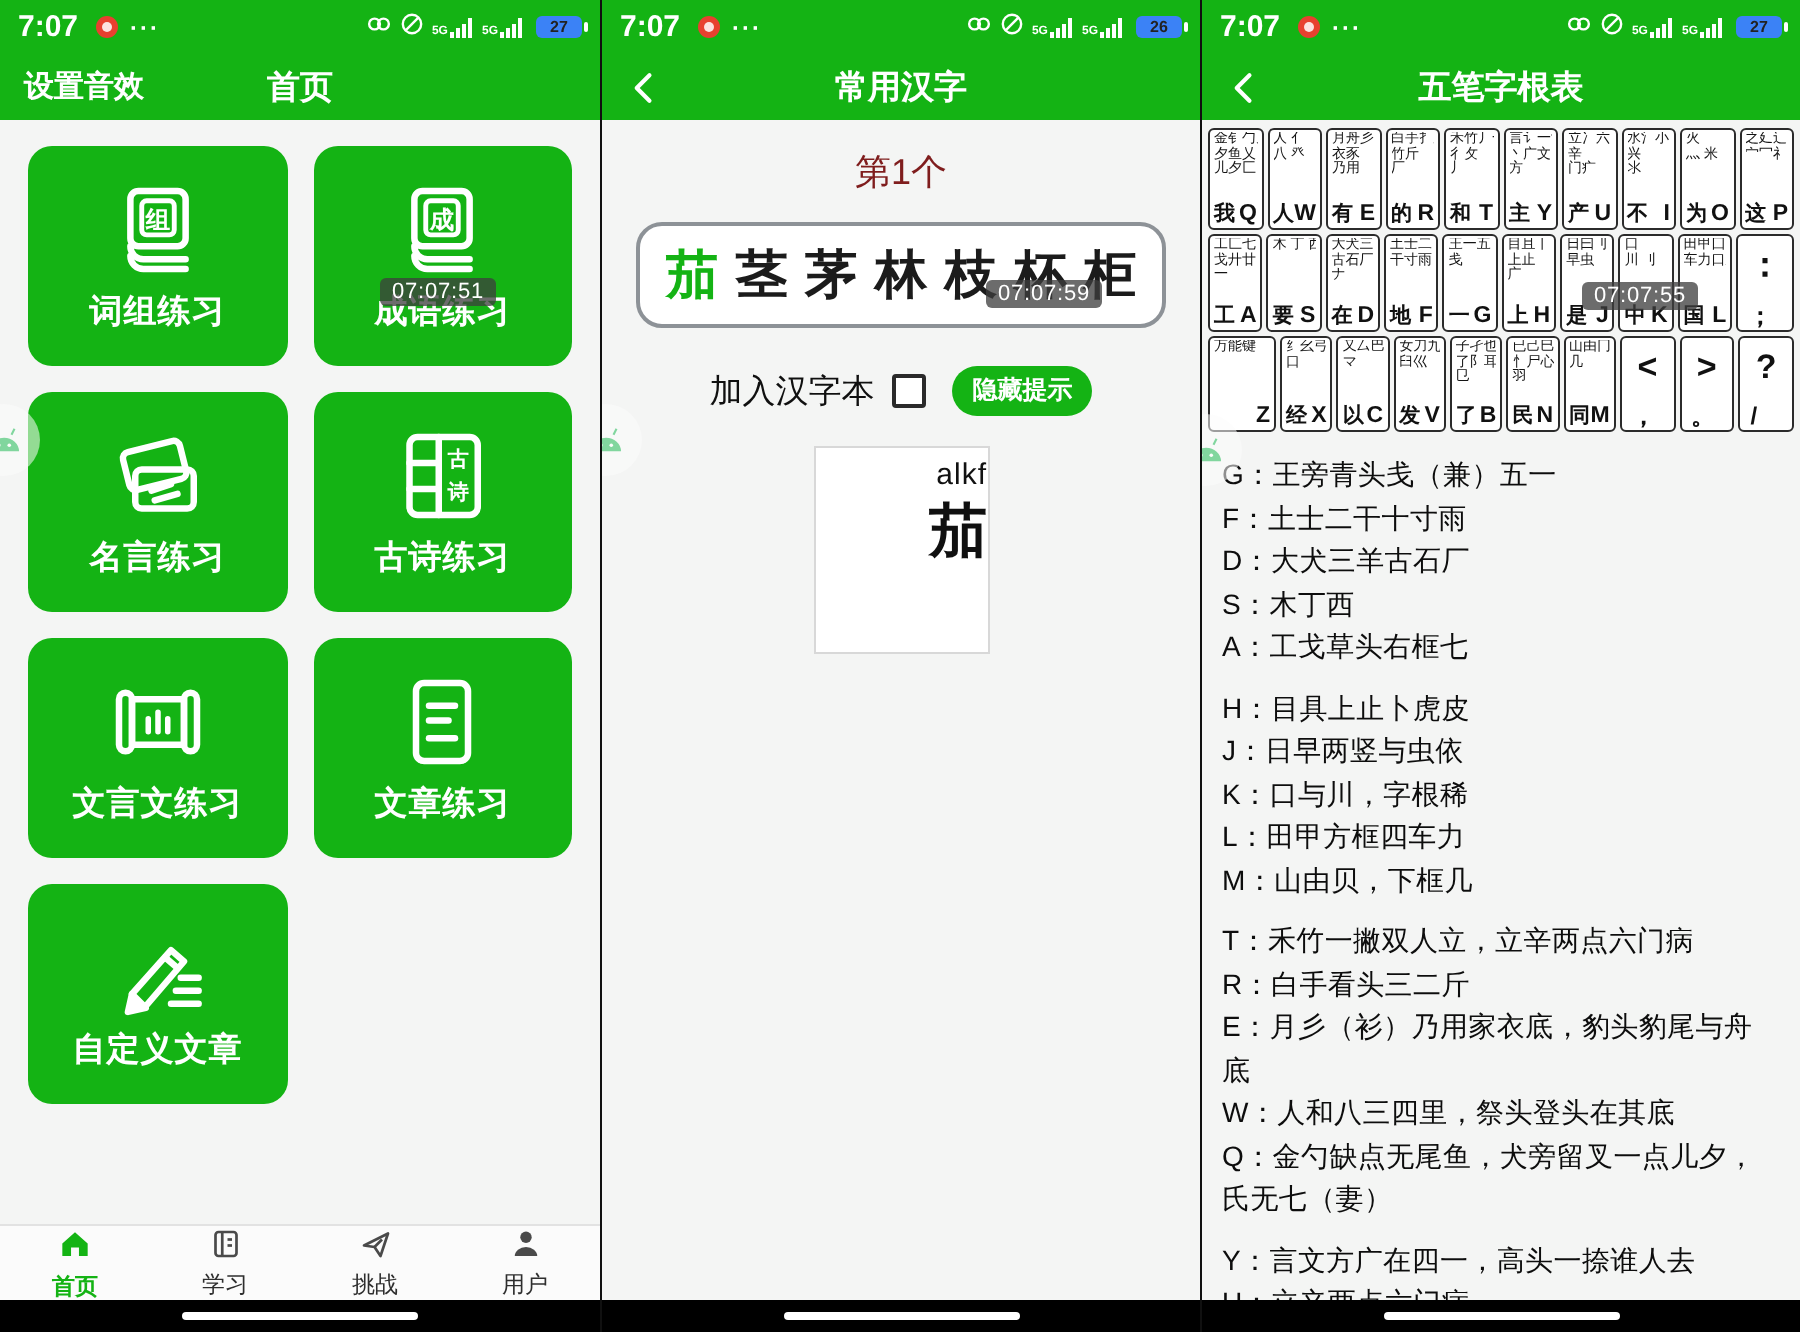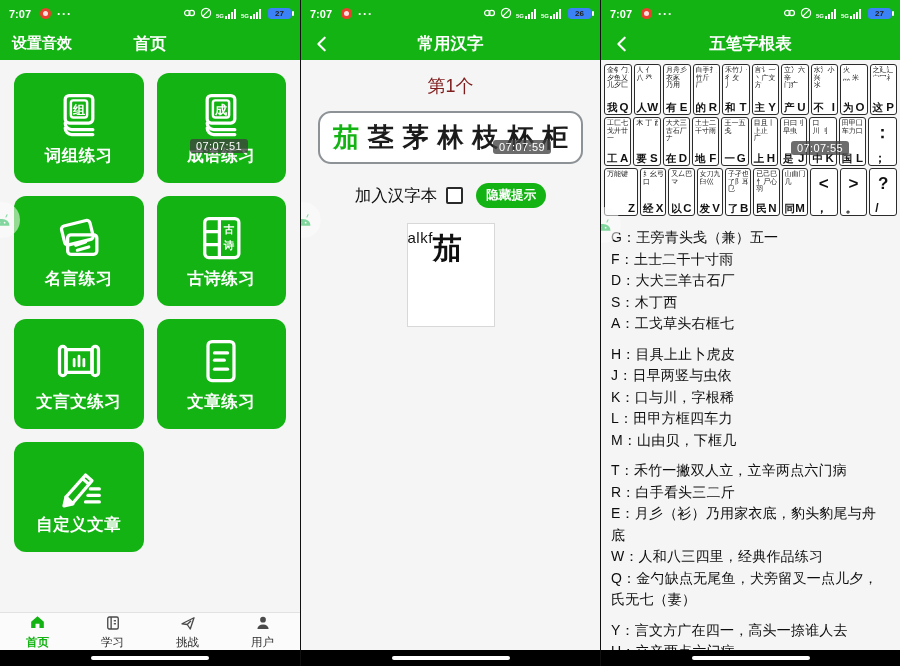--- a/index.html
+++ b/index.html
@@ -4,21 +4,21 @@
 <style>
   :root{ --green:#14b314; --chip:rgba(62,62,62,.76); }
   *{box-sizing:border-box;margin:0;padding:0}
   body{font-family:"Liberation Sans","DejaVu Sans",sans-serif;background:#222;}
   .canvas{width:900px;height:666px;display:flex;background:#000;overflow:hidden}
   .phone{width:300px;flex:0 0 300px;height:666px;position:relative;overflow:hidden;background:#f4f5f4}
   .phone + .phone{border-left:1px solid #101010}
 
   
   .statusbar{height:27px;background:var(--green);display:flex;align-items:center;padding:0 9px;color:#fff;gap:4px}
-  .sb-time{font-size:11px;font-weight:700}
+  .sb-time{font-size:15px;font-weight:700}
   .sb-appdot{width:11px;height:11px;border-radius:50%;background:#e8402f;margin-left:5px;position:relative}
   .sb-appdot::after{content:"";position:absolute;left:3px;top:3px;width:5px;height:5px;border-radius:50%;background:rgba(255,255,255,.85)}
   .sb-ellipsis{font-size:12px;font-weight:700;letter-spacing:1px;margin-left:2px}
   .sb-right{margin-left:auto;display:flex;align-items:center;gap:4px}
   .sig{display:flex;align-items:flex-end;gap:0}
   .sig .g5{font-size:6px;font-weight:700;line-height:6px;margin-right:1px}
   .battery{min-width:23px;height:11px;border-radius:3px;background:#3b82f6;color:#222;font-size:8px;font-weight:700;display:flex;align-items:center;justify-content:center;position:relative;margin-left:2px}
   .battery::after{content:"";position:absolute;right:-3px;top:3px;width:2px;height:5px;background:#fff;border-radius:1px}
 
   
@@ -45,21 +45,21 @@
 
   
   .counter{text-align:center;font-size:18px;font-weight:400;color:#7f1d1d;margin-top:14px}
   .charbox{position:relative;margin:13px 17px 0;height:53px;background:#fff;border:2px solid #8d9297;border-radius:13px;display:flex;align-items:center;justify-content:space-between;padding:0 13px}
   .charbox .char{font-size:26px;font-weight:700;color:#1b1b1b}
   .charbox .char.active{color:var(--green)}
   .add-row{display:flex;align-items:center;justify-content:center;gap:9px;margin-top:19px}
   .add-label{font-size:16.5px;color:#101010;font-weight:500}
   .checkbox{width:17px;height:17px;border:2px solid #2a2a2a;border-radius:2px;background:#fff;cursor:pointer}
   .hide-btn{background:var(--green);color:#fff;font-size:12.5px;font-weight:700;padding:4px 10px;border-radius:14px;border:none;margin-left:4px;cursor:pointer}
-  .hint-card{width:88px;height:104px;background:#fff;border:1px solid #d8d8d8;margin:15px auto 0;display:flex;flex-direction:row;align-items:flex-start;padding-top:5px}
+  .hint-card{width:88px;height:104px;background:#fff;border:1px solid #d8d8d8;margin:15px auto 0;display:flex;flex-direction:column;align-items:flex-end;padding-top:5px}
   .hint-code{font-size:15px;color:#111;letter-spacing:.5px}
   .hint-char{font-size:29px;font-weight:700;color:#101010}
 
   
   .kb{margin:4px 3px 0;display:flex;flex-direction:column;gap:2px}
   .kb-row{display:flex;gap:2px}
   .key{flex:1;background:#fff;border:1px solid #2b2b2b;border-radius:3px;height:51px;padding:1px 2px;display:flex;flex-direction:column;overflow:hidden;cursor:pointer}
   .kb-row.r2 .key{height:49px}
   .kb-row.r3 .key{height:48px}
   .key .rads{flex:1;overflow:hidden}
@@ -708,21 +708,21 @@
           <div class="rule-line">H：目具上止卜虎皮</div>
           <div class="rule-line">J：日早两竖与虫依</div>
           <div class="rule-line">K：口与川，字根稀</div>
           <div class="rule-line">L：田甲方框四车力</div>
           <div class="rule-line">M：山由贝，下框几</div>
         </div>
         <div class="rule-group">
           <div class="rule-line">T：禾竹一撇双人立，立辛两点六门病</div>
           <div class="rule-line">R：白手看头三二斤</div>
           <div class="rule-line">E：月彡（衫）乃用家衣底，豹头豹尾与舟底</div>
-          <div class="rule-line">W：人和八三四里，经典作品练习</div>
+          <div class="rule-line">W：人和八三四里，祭头登头在其底</div>
           <div class="rule-line">Q：金勺缺点无尾鱼，犬旁留叉一点儿夕，氏无七（妻）</div>
         </div>
         <div class="rule-group">
           <div class="rule-line">Y：言文方广在四一，高头一捺谁人去</div>
           <div class="rule-line">U：立辛两点六门病</div>
           <div class="rule-line">I：水旁兴头小倒立</div>
         </div>
       </div>
 
     <div class="gesturebar">

